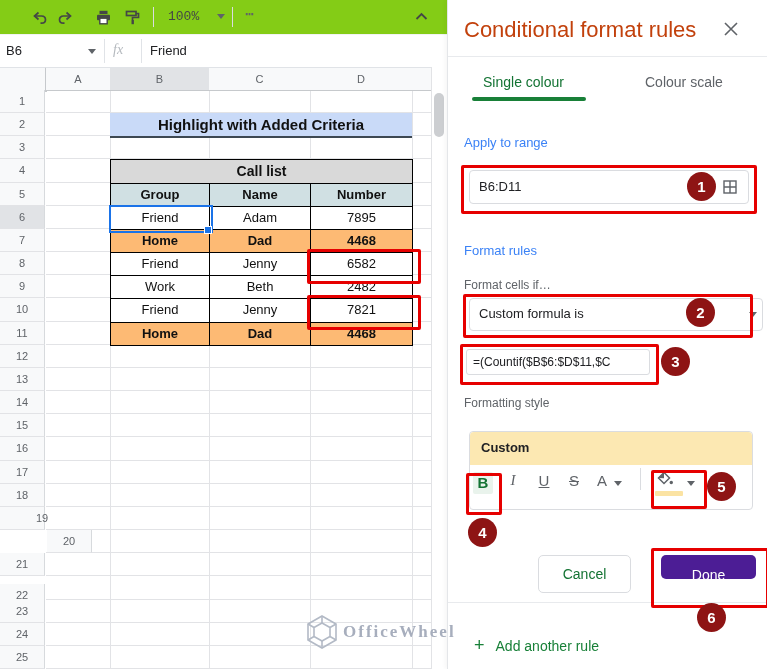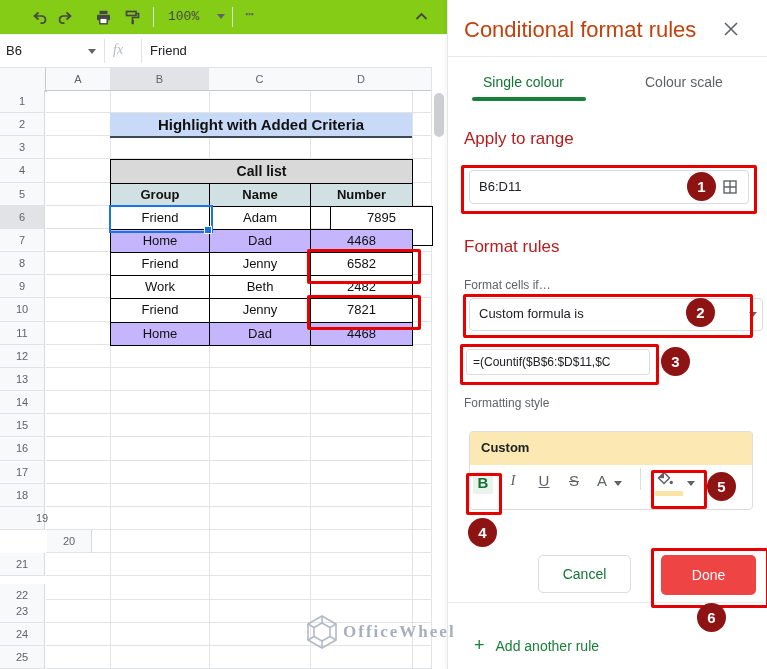--- a/index.html
+++ b/index.html
@@ -39,41 +39,41 @@
     background-image:repeating-linear-gradient(to bottom,transparent 0px,transparent 22.16px,#e2e3e6 22.16px,#e2e3e6 23.16px);}
   .vline{position:absolute;top:90px;width:1px;height:579px;background:#e2e3e6;z-index:0;}
   #scroll-track{left:431px;top:67px;width:16px;height:602px;background:#fff;border-left:1px solid #e2e3e6;z-index:2;}
   #scroll-thumb{left:434px;top:93px;width:10px;height:44px;background:#ccced1;border-radius:5px;z-index:3;}
   
   #sheet-title{left:110px;top:113.2px;width:302px;height:23.2px;background:#c9daf8;
                border-bottom:2px solid #3d4852;font-size:15px;font-weight:bold;color:#111;
                text-align:center;line-height:23px;z-index:3;}
   .tcell{position:absolute;border:1px solid #000;box-sizing:border-box;background:#fff;
          font-size:13px;color:#111;text-align:center;line-height:22px;z-index:3;}
-  .tcell.tan{background:#c4b5fd;font-weight:normal;}
+  .tcell.tan{background:#fdba74;font-weight:bold;}
   .tcell.gray{background:#d9d9d9;font-weight:bold;font-size:14px;}
   .tcell.cyan{background:#d0e0e3;font-weight:bold;}
   #sel-cell{left:108.8px;top:204.8px;width:100px;height:24px;border:2px solid #1a73e8;z-index:5;}
   #sel-handle{left:203.8px;top:225.8px;width:6px;height:6px;background:#1a73e8;border:1px solid #fff;z-index:6;}
   
   #watermark{left:303px;top:613px;z-index:30;display:flex;align-items:center;}
   #wm-text{font-family:"Liberation Serif",serif;font-size:17px;letter-spacing:2px;
            color:#a7aebd;font-weight:600;margin-left:2px;}
   
   #panel{left:447px;top:0;width:320px;height:669px;background:#fff;border-left:1px solid #e4e6e9;
          box-shadow:-2px 0 4px rgba(0,0,0,0.04);z-index:10;}
   .pabs{position:absolute;}
   #panel-title{left:16px;top:17px;font-size:22px;color:#c2410c;}
   #panel-close{left:273px;top:19px;width:20px;height:20px;color:#5f6368;cursor:pointer;}
   .pdivider{left:0;width:320px;height:1px;background:#e8eaed;}
   .tab{font-size:14px;font-weight:500;}
   #tab-single{left:35px;top:74px;color:#137333;}
   #tab-underline{left:24px;top:97px;width:114px;height:4px;background:#188038;border-radius:2px;}
   #tab-scale{left:197px;top:74px;color:#5f6368;}
-  .plabel{font-size:17px;color:#b91c1c;}
+  .plabel{font-size:13px;color:#3b82f6;margin-top:6px;}
   .plabel-sm{font-size:12px;color:#5f6368;}
   #apply-label{left:16px;top:129px;}
   #range-box{left:21px;top:170px;width:280px;height:34px;border:1px solid #dadce0;border-radius:4px;box-sizing:border-box;}
   #range-value{left:31px;top:179px;font-size:13px;color:#202124;}
   #range-grid-icon{left:274px;top:179px;width:16px;height:16px;color:#5f6368;}
   #rules-heading{left:16px;top:237px;font-weight:500;}
   #cellsif-label{left:16px;top:278px;}
   #select-box{left:21px;top:298px;width:294px;height:33px;border:1px solid #dadce0;border-radius:4px;box-sizing:border-box;}
   #select-value{left:31px;top:306px;font-size:13px;color:#202124;}
   #select-caret{left:301px;top:312px;}
@@ -91,21 +91,21 @@
   #btn-strike{left:116px;text-decoration:line-through;}
   #btn-textcolor{left:144px;}
   #caret-textcolor{left:166px;top:481px;}
   #fmt-sep{left:192px;top:468px;width:1px;height:22px;background:#dadce0;}
   #btn-fill{left:208px;top:471px;width:18px;height:16px;color:#5f6368;}
   #fill-bar{left:207px;top:491px;width:28px;height:5px;background:#fbe3a3;border-radius:1px;}
   #caret-fill{left:239px;top:481px;}
   .btn{position:absolute;font-size:14px;font-weight:500;text-align:center;border-radius:5px;box-sizing:border-box;}
   #cancel-btn{left:90px;top:555px;width:93px;height:38px;line-height:36px;border:1px solid #dadce0;
               color:#137333;background:#fff;}
-  #done-btn{left:213px;top:555px;width:95px;height:40px;line-height:40px;background:#ef4444;color:#fff;}
+  #done-btn{left:213px;top:555px;width:95px;height:24px;line-height:40px;background:#4c1d95;color:#fff;}
   #panel-divider2{top:602px;}
   #add-rule{left:26px;top:635px;color:#188038;font-size:14px;font-weight:500;display:flex;align-items:center;}
   #add-plus{font-size:18px;font-weight:400;margin-right:11px;}
   
   .rbox{position:absolute;border:3px solid #e60000;border-radius:2px;z-index:40;pointer-events:none;}
   #rbox-range{left:461px;top:165px;width:290px;height:43px;}
   #rbox-select{left:463px;top:294px;width:284px;height:38px;}
   #rbox-formula{left:460px;top:344px;width:193px;height:35px;}
   #rbox-bold{left:466px;top:473px;width:30px;height:36px;}
   #rbox-fill{left:651px;top:470px;width:50px;height:33px;}
@@ -218,21 +218,21 @@
 <div class="abs" id="scroll-thumb"></div>
 
 <div class="abs" id="sheet-title">Highlight with Added Criteria</div>
 <div id="call-table">
     <div class="tcell gray" style="left: 110px; width: 303px; top: 159.48px; height: 24.16px;">Call list</div>
     <div class="tcell cyan" style="left: 110px; width: 100px; top: 182.64px; height: 24.16px;">Group</div>
     <div class="tcell cyan" style="left: 209px; width: 102px; top: 182.64px; height: 24.16px;">Name</div>
     <div class="tcell cyan" style="left: 310px; width: 103px; top: 182.64px; height: 24.16px;">Number</div>
     <div class="tcell " style="left: 110px; width: 100px; top: 205.8px; height: 24.16px;">Friend</div>
     <div class="tcell " style="left: 209px; width: 102px; top: 205.8px; height: 24.16px;">Adam</div>
-    <div class="tcell " style="left: 310px; width: 103px; top: 205.8px; height: 40px; margin-left: 20px;">7895</div>
+    <div class="tcell " style="left: 310px; width: 103px; top: 205.8px; height: 40px;">7895</div>
     <div class="tcell tan" style="left: 110px; width: 100px; top: 228.96px; height: 24.16px;">Home</div>
     <div class="tcell tan" style="left: 209px; width: 102px; top: 228.96px; height: 24.16px;">Dad</div>
     <div class="tcell tan" style="left: 310px; width: 103px; top: 228.96px; height: 24.16px;">4468</div>
     <div class="tcell " style="left: 110px; width: 100px; top: 252.12px; height: 24.16px;">Friend</div>
     <div class="tcell " style="left: 209px; width: 102px; top: 252.12px; height: 24.16px;">Jenny</div>
     <div class="tcell " style="left: 310px; width: 103px; top: 252.12px; height: 24.16px;">6582</div>
     <div class="tcell " style="left: 110px; width: 100px; top: 275.28px; height: 24.16px;">Work</div>
     <div class="tcell " style="left: 209px; width: 102px; top: 275.28px; height: 24.16px;">Beth</div>
     <div class="tcell " style="left: 310px; width: 103px; top: 275.28px; height: 24.16px;">2482</div>
     <div class="tcell " style="left: 110px; width: 100px; top: 298.44px; height: 24.16px;">Friend</div>

